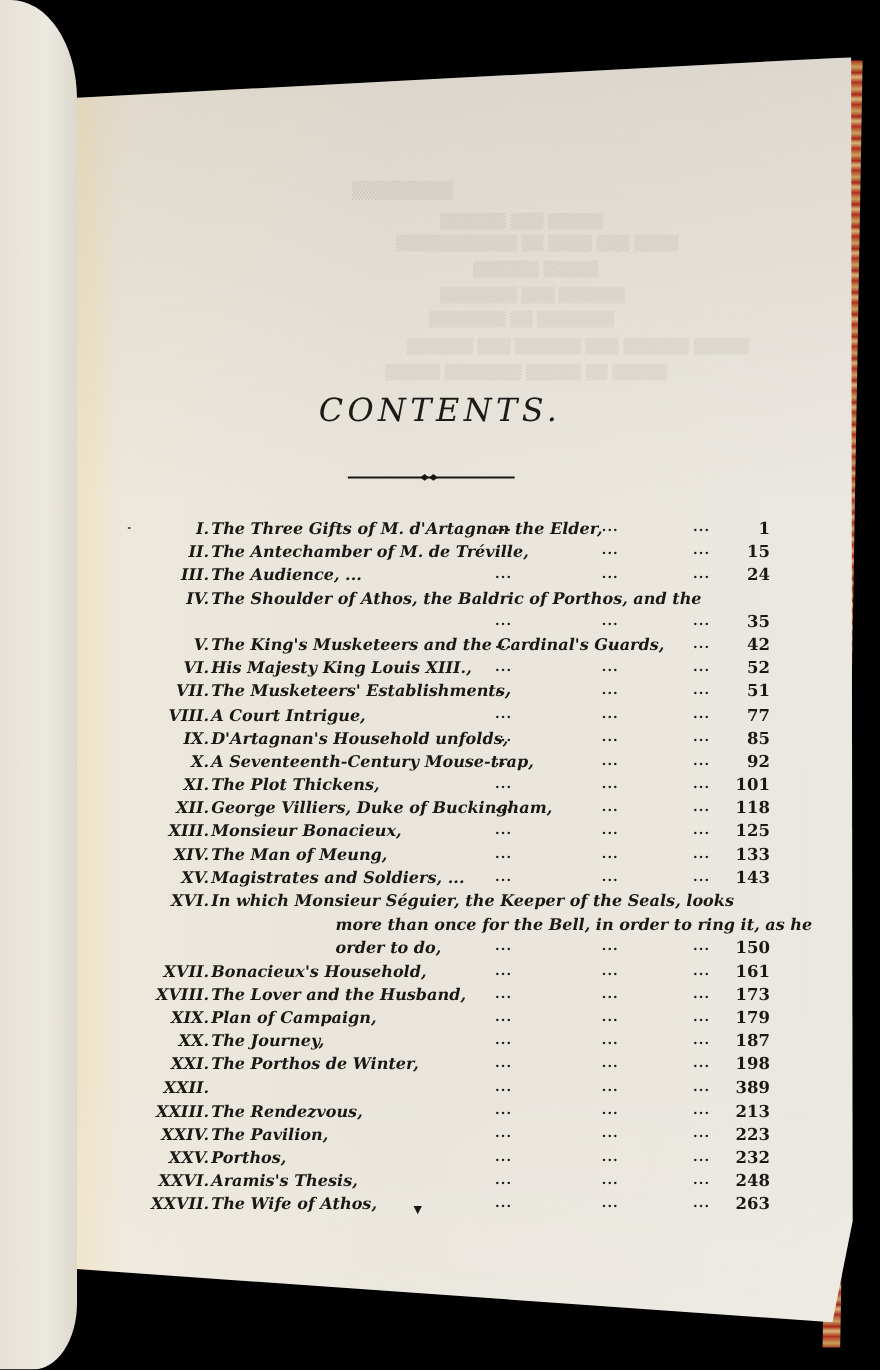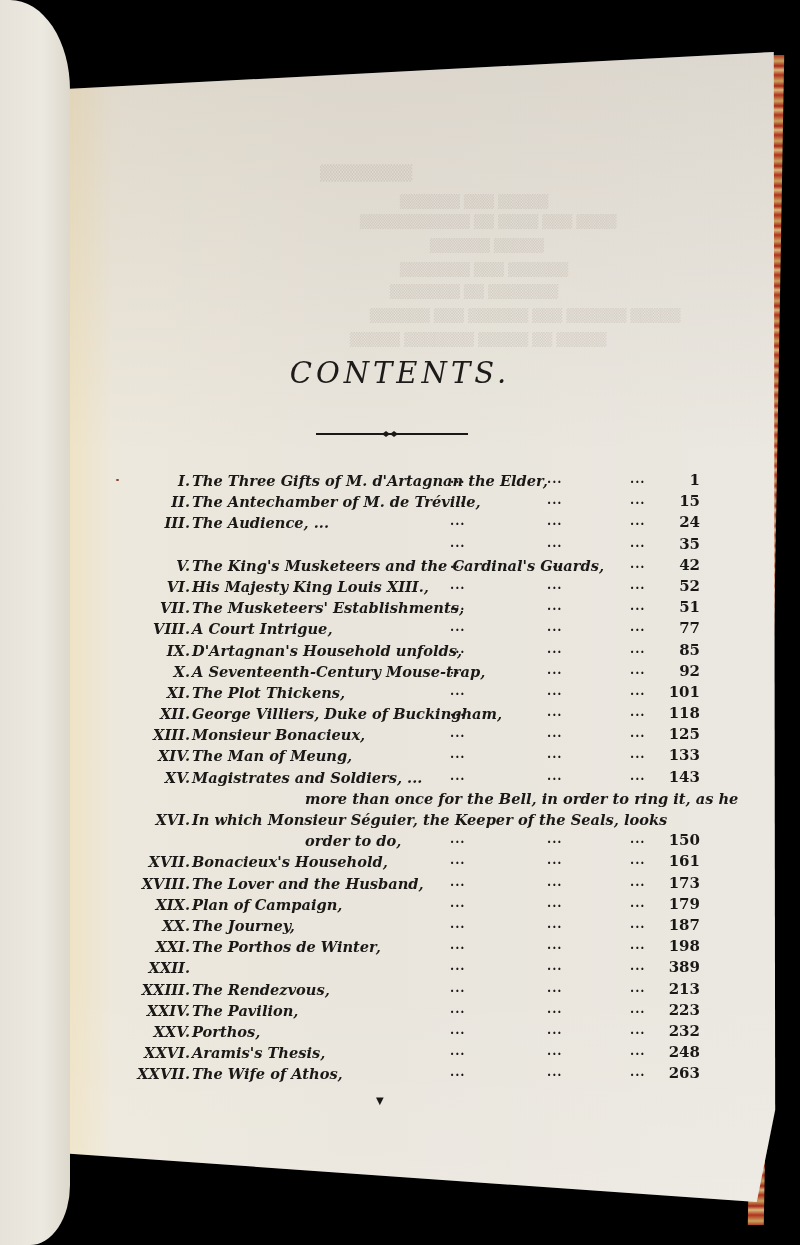--- a/index.html
+++ b/index.html
@@ -108,20 +108,24 @@
     </div>
     <div class="row">
       <span class="num">III.</span>
       <span class="ttl">The Audience, ...</span>
       <span class="dots" style="left: 350px;">...</span>
       <span class="dots" style="left: 447px;">...</span>
       <span class="dots" style="left: 530px;">...</span>
       <span class="pg">24</span>
     </div>
     <div class="row">
+      <span class="num">IV.</span>
+      <span class="ttl">The Shoulder of Athos, the Baldric of Porthos, and the</span>
+    </div>
+    <div class="row">
       <span class="dots" style="left: 350px;">...</span>
       <span class="dots" style="left: 447px;">...</span>
       <span class="dots" style="left: 530px;">...</span>
       <span class="pg">35</span>
     </div>
     <div class="row">
       <span class="num">V.</span>
       <span class="ttl">The King's Musketeers and the Cardinal's Guards,</span>
       <span class="dots" style="left: 350px;">...</span>
       <span class="dots" style="left: 447px;">...</span>
@@ -202,27 +206,27 @@
     </div>
     <div class="row">
       <span class="num">XV.</span>
       <span class="ttl">Magistrates and Soldiers, ...</span>
       <span class="dots" style="left: 350px;">...</span>
       <span class="dots" style="left: 447px;">...</span>
       <span class="dots" style="left: 530px;">...</span>
       <span class="pg">143</span>
     </div>
     <div class="row">
-      <span class="ttl" style="left: 205px;">more than once for the Bell, in order to ring it, as he</span>
-    </div>
-    <div class="row">
       <span class="num">XVI.</span>
       <span class="ttl">In which Monsieur Séguier, the Keeper of the Seals, looks</span>
     </div>
     <div class="row">
+      <span class="ttl" style="left: 205px;">more than once for the Bell, in order to ring it, as he</span>
+    </div>
+    <div class="row">
       <span class="ttl" style="left: 205px;">order to do,</span>
       <span class="dots" style="left: 350px;">...</span>
       <span class="dots" style="left: 447px;">...</span>
       <span class="dots" style="left: 530px;">...</span>
       <span class="pg">150</span>
     </div>
     <div class="row">
       <span class="num">XVII.</span>
       <span class="ttl">Bonacieux's Household,</span>
       <span class="dots" style="left: 350px;">...</span>

